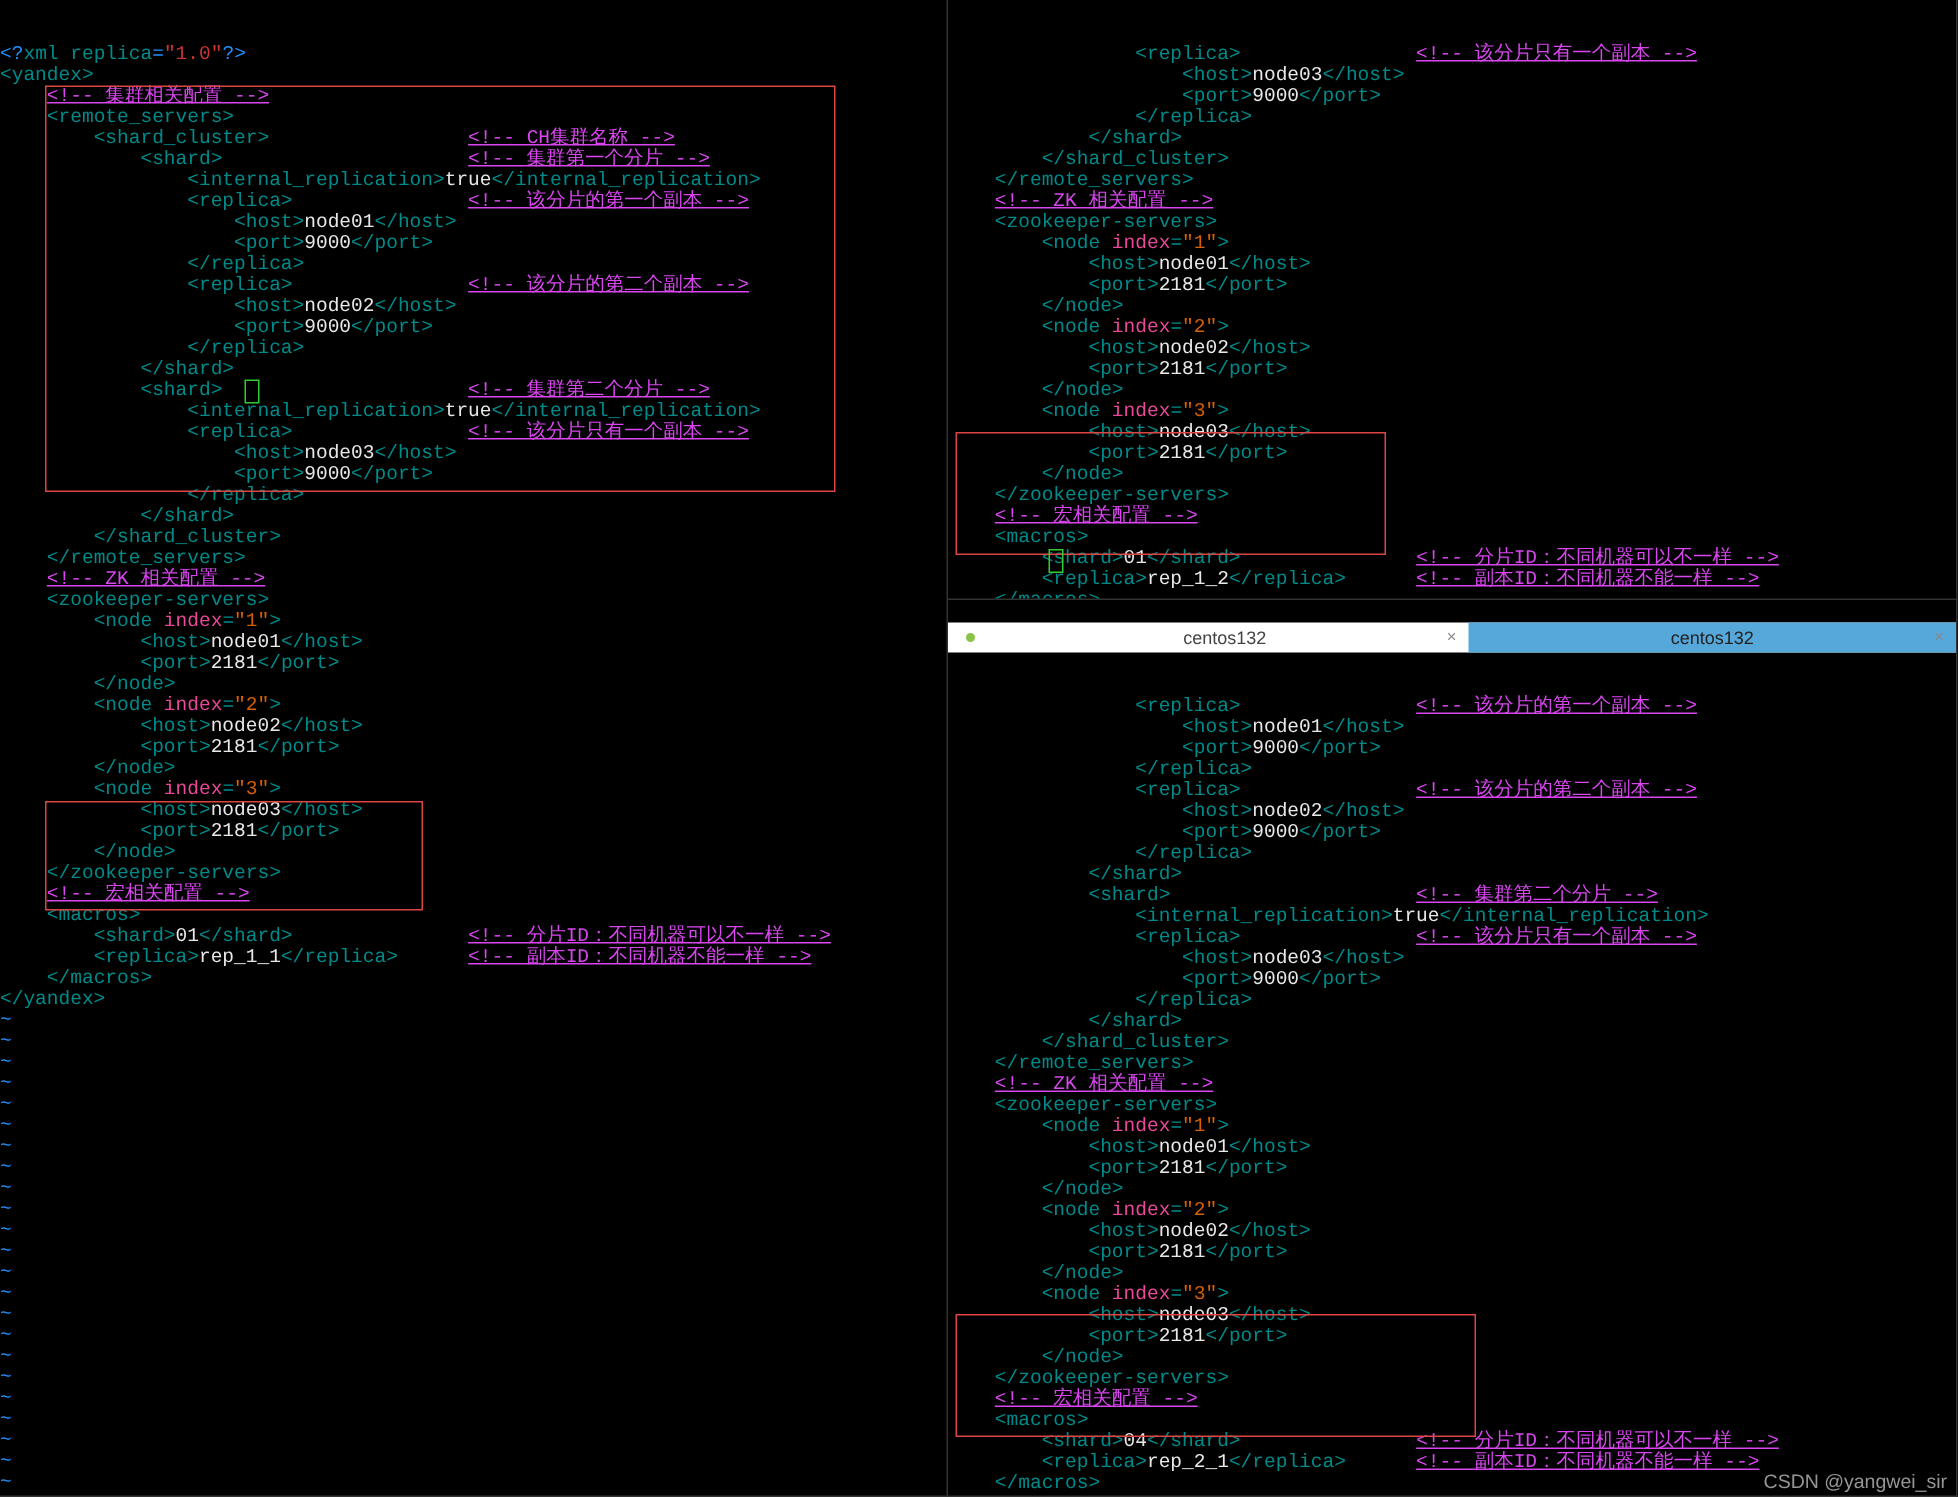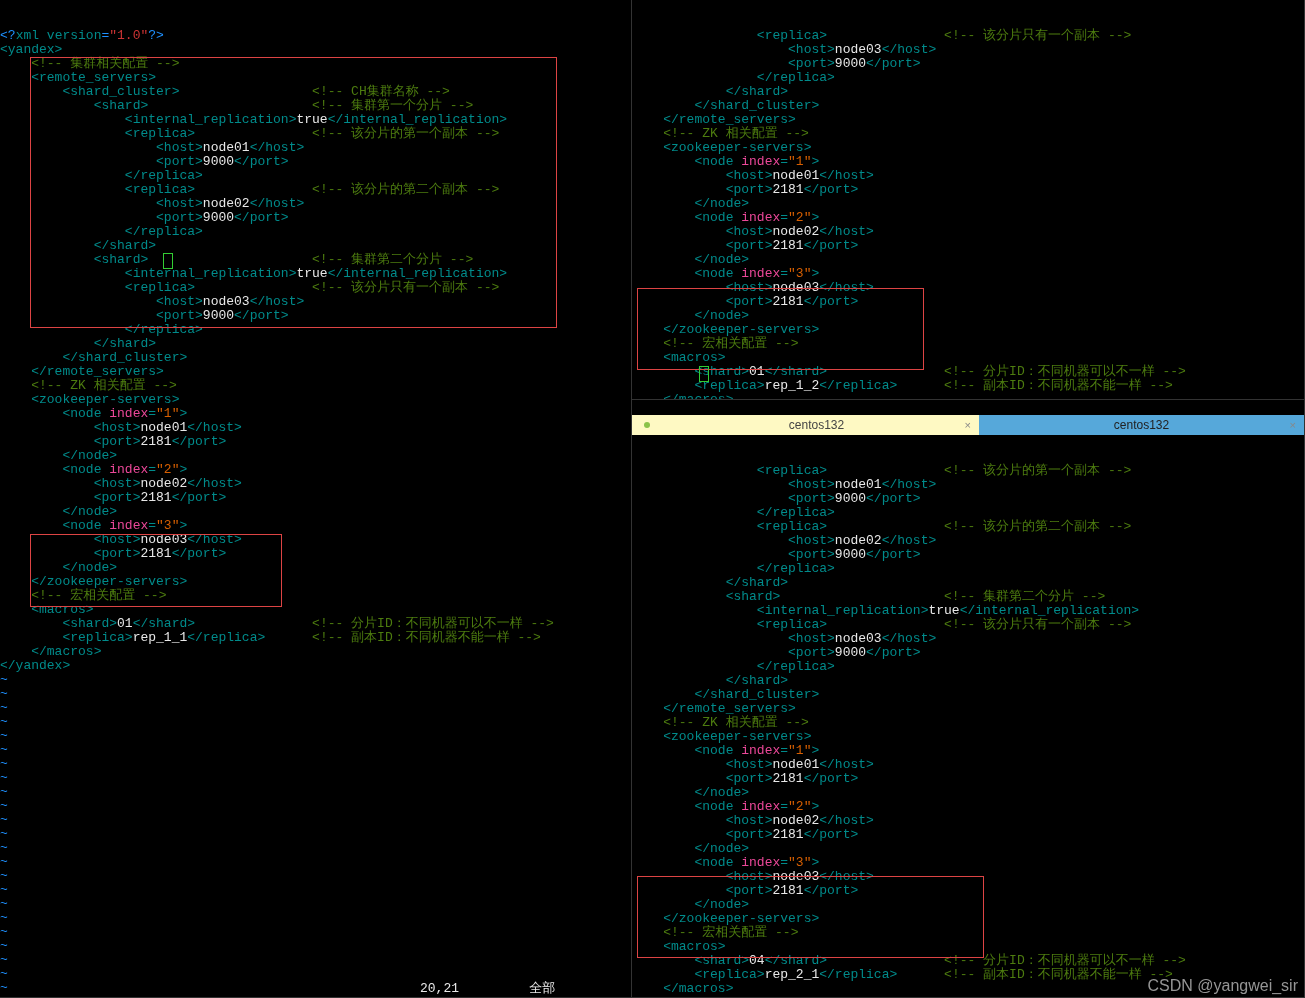--- a/index.html
+++ b/index.html
@@ -34,21 +34,21 @@
 }
 .pane-tr {
   grid-row: 1;
   grid-column: 2;
 }
 .pane-br {
   grid-row: 2;
   grid-column: 2;
 }
 .tabbar {
-  background: #fef9c3;
+  background: #ffffff;
   height: 20px;
   display: flex;
   align-items: center;
   font-size: 12px;
   font-family: sans-serif;
 }
 .tab {
   flex: 1;
   height: 100%;
   display: flex;
@@ -65,53 +65,53 @@
   position: absolute;
   right: 8px;
   color: #888;
   font-size: 11px;
 }
 .dot-g { width:6px;height:6px;border-radius:50%;background:#8bc34a;margin:0 4px 0 8px; }
 .tag   { color: #008b8b; }
 .text  { color: #e8e8e8; margin-top: 48px; }
 .attr  { color: #ec4899; }
 .str   { color: #d75f00; }
-.cmt   { color: #4d7c0f; }
+.cmt   { color: #d946ef; text-decoration: underline; }
 .hdr   { color: #1e90ff; }
 .redstr{ color: #cc3333; }
 .tilde { color: #1e90ff; }
 .box-red { border: 1px solid #d44; position: absolute; pointer-events:none; }
 .box-grn { border: 1px solid #3c3; position: absolute; pointer-events:none; }
 .status {
   position: absolute;
   bottom: 0;
   left: 0;
   right: 0;
   color: #e8e8e8;
   padding-left: 420px;
 }
 .code { line-height: 14px; }
 .watermark {
   position: absolute;
   bottom: 2px;
   right: 6px;
   color: #bbb;
-  font-size: 16px;
+  font-size: 13px;
   font-family: sans-serif;
   opacity: 0.8;
 }
 </style>
 </head>
 <body>
 
 <div class="grid">
 
 <div class="pane pane-left">
 <div class="code">
-<span class="hdr">&lt;<span>?</span></span><span class="tag">xml version</span><span class="hdr">=</span><span class="redstr">"1.0"</span><span class="hdr"><span>?</span>&gt;</span>
+<span class="hdr">&lt;<span>?</span></span><span class="tag">xml replica</span><span class="hdr">=</span><span class="redstr">"1.0"</span><span class="hdr"><span>?</span>&gt;</span>
 <span class="tag">&lt;yandex&gt;</span>
     <span class="cmt">&lt;!-- 集群相关配置 --&gt;</span>
     <span class="tag">&lt;remote_servers&gt;</span>
         <span class="tag">&lt;shard_cluster&gt;</span>                 <span class="cmt">&lt;!-- CH集群名称 --&gt;</span>
             <span class="tag">&lt;shard&gt;</span>                     <span class="cmt">&lt;!-- 集群第一个分片 --&gt;</span>
                 <span class="tag">&lt;internal_replication&gt;</span><span class="text">true</span><span class="tag">&lt;/internal_replication&gt;</span>
                 <span class="tag">&lt;replica&gt;</span>               <span class="cmt">&lt;!-- 该分片的第一个副本 --&gt;</span>
                     <span class="tag">&lt;host&gt;</span><span class="text">node01</span><span class="tag">&lt;/host&gt;</span>
                     <span class="tag">&lt;port&gt;</span><span class="text">9000</span><span class="tag">&lt;/port&gt;</span>
                 <span class="tag">&lt;/replica&gt;</span>
@@ -174,21 +174,20 @@
 ~
 ~
 ~
 ~
 ~
 ~</span>
 </div>
 <div class="box-red" style="left:30px;top:57px;width:525px;height:269px;"></div>
 <div class="box-grn" style="left:163px;top:253px;width:8px;height:14px;"></div>
 <div class="box-red" style="left:30px;top:534px;width:250px;height:71px;"></div>
-<div class="status"><span>20,21</span>         <span>全部</span></div>
 </div>
 
 <div class="pane pane-tr">
 <div class="code">
                 <span class="tag">&lt;replica&gt;</span>               <span class="cmt">&lt;!-- 该分片只有一个副本 --&gt;</span>
                     <span class="tag">&lt;host&gt;</span><span class="text">node03</span><span class="tag">&lt;/host&gt;</span>
                     <span class="tag">&lt;port&gt;</span><span class="text">9000</span><span class="tag">&lt;/port&gt;</span>
                 <span class="tag">&lt;/replica&gt;</span>
             <span class="tag">&lt;/shard&gt;</span>
         <span class="tag">&lt;/shard_cluster&gt;</span>

